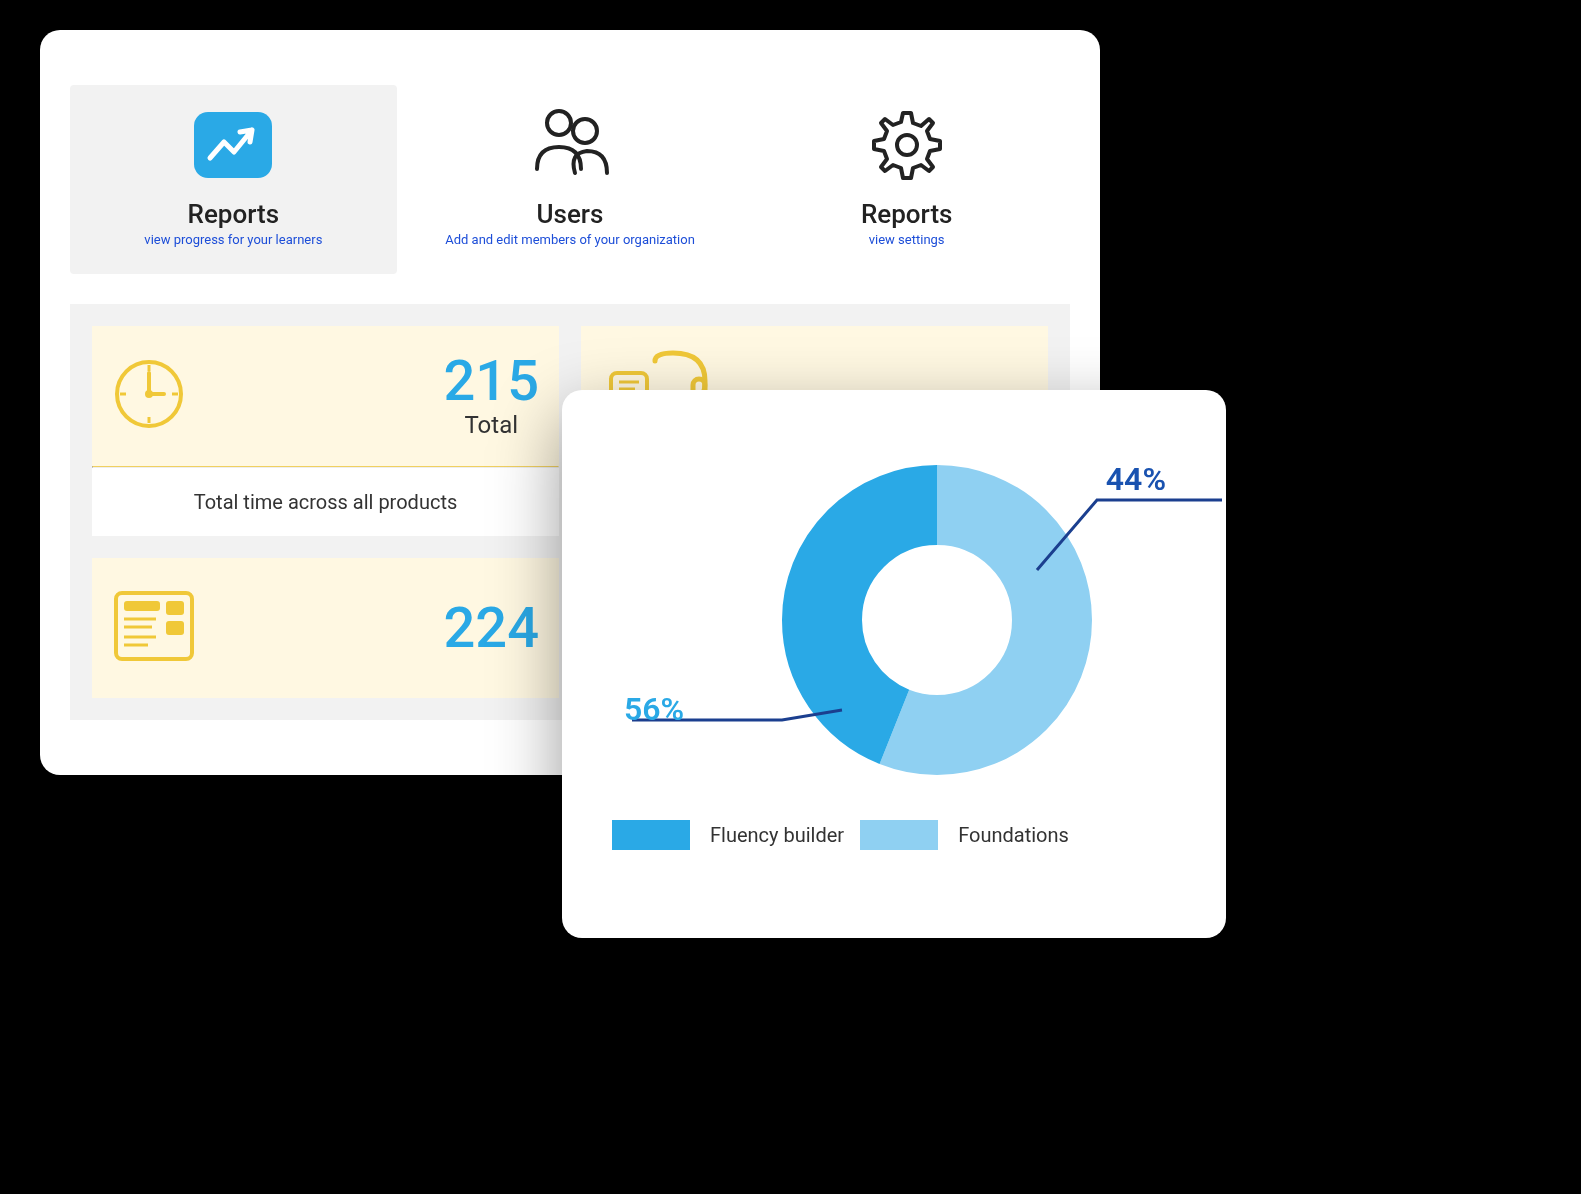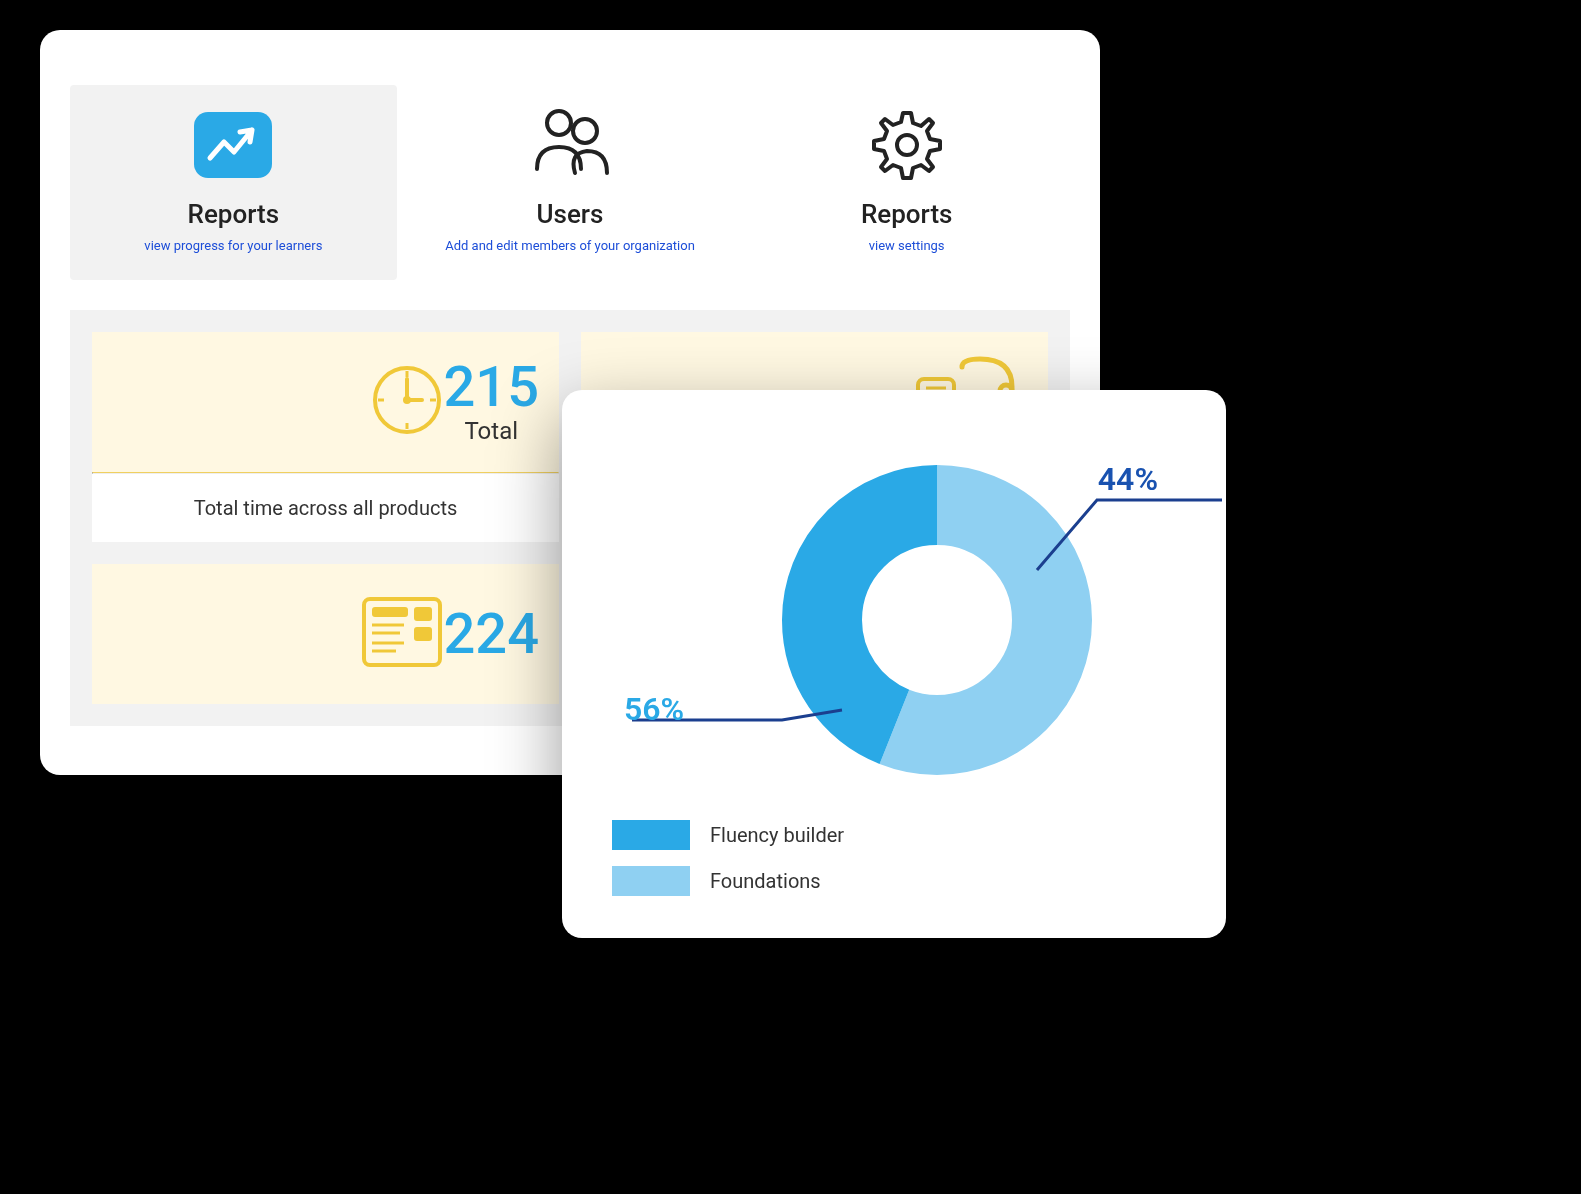--- a/index.html
+++ b/index.html
@@ -48,42 +48,42 @@
     height: 80px;
     display: flex;
     align-items: center;
     justify-content: center;
     margin-bottom: 14px;
   }
   .nav-label {
     font-size: 26px;
     font-weight: 500;
     color: #222;
-    margin-bottom: 8px;
+    margin-bottom: 2px;
   }
   .nav-sub {
     font-size: 13px;
     color: #1d4ed8;
     line-height: 1.35;
   }
   .metrics-panel {
     background: #f2f2f2;
     padding: 22px;
     display: grid;
     grid-template-columns: 1fr 1fr;
     gap: 22px;
   }
   .metric-card {
     background: #fff;
   }
   .metric-top {
     background: #fff8e2;
     display: flex;
     align-items: center;
-    justify-content: flex-end;
+    justify-content: space-between;
     height: 140px;
     padding: 10px 20px;
   }
   .metric-value-wrap { text-align: center; }
   .metric-value {
     font-size: 56px;
     font-weight: 500;
     color: #2aa9e6;
     line-height: 1;
   }
@@ -121,30 +121,30 @@
   .donut-svg {
     position: absolute;
     left: 175px;
     top: 40px;
   }
   .pct-label {
     position: absolute;
     font-size: 32px;
     font-weight: 600;
   }
-  .pct-44 { color: #1952b0; right: 38px; top: 50px; }
+  .pct-44 { color: #1952b0; right: 30px; top: 50px; }
   .pct-56 { color: #2aa9e6; left: 32px; top: 280px; }
   .leader {
     position: absolute;
   }
   .legend {
     margin-top: 10px;
     margin-left: 20px;
     display: flex;
-    flex-direction: column;
+    flex-direction: row;
     gap: 16px;
   }
   .legend-row {
     display: flex;
     align-items: center;
     gap: 20px;
   }
   .legend-swatch {
     width: 78px;
     height: 30px;

